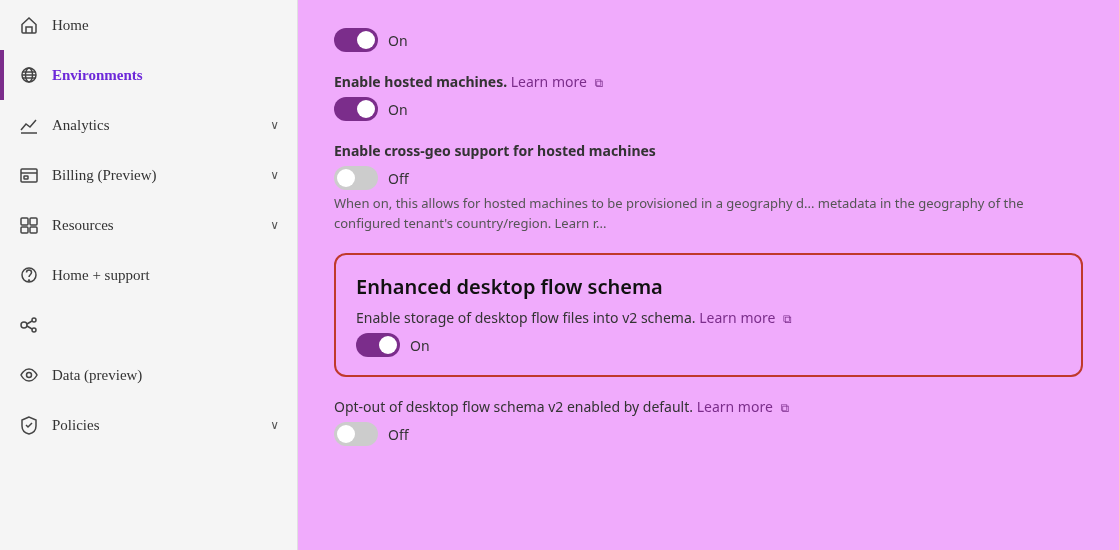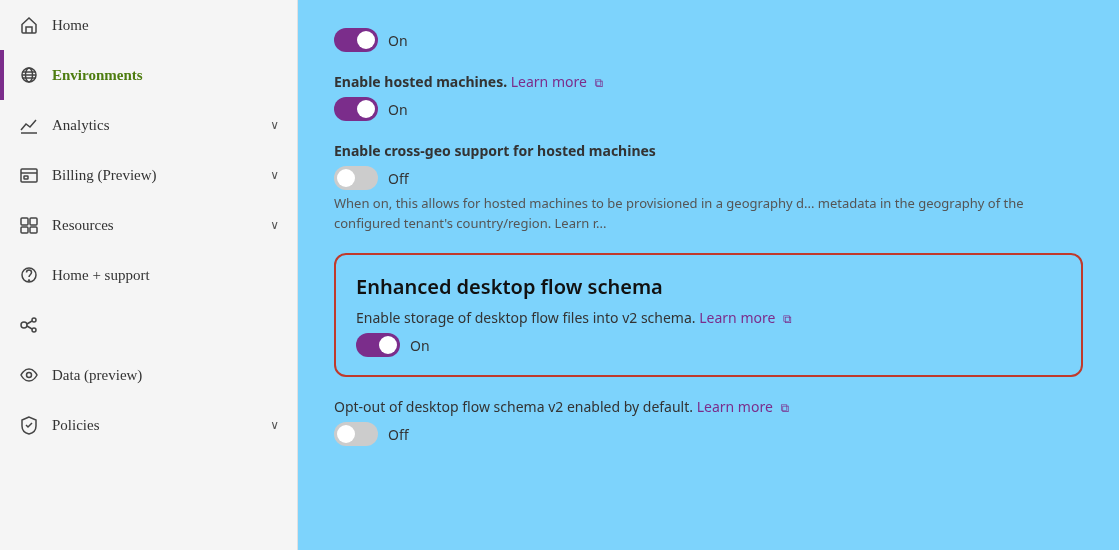--- a/index.html
+++ b/index.html
@@ -28,21 +28,21 @@
       display: flex;
       align-items: center;
       padding: 14px 18px;
       cursor: pointer;
       color: #333;
       position: relative;
       font-size: 15px;
     }
     .sidebar-item.active {
       font-weight: 700;
-      color: #4d7c0f;
+      color: #6d28d9;
     }
     .sidebar-item.active::before {
       content: '';
       position: absolute;
       left: 0;
       top: 0;
       bottom: 0;
       width: 4px;
       background: #7b2d8b;
     }
@@ -66,21 +66,21 @@
       margin-left: auto;
       font-size: 12px;
       color: #555;
     }
 
     
     .main {
       flex: 1;
       overflow-y: auto;
       padding: 24px 36px;
-      background: #7dd3fc;
+      background: #f0abfc;
     }
 
     
     .setting-row {
       margin-bottom: 20px;
     }
     .setting-label {
       font-size: 14px;
       color: #333;
       margin-bottom: 6px;

